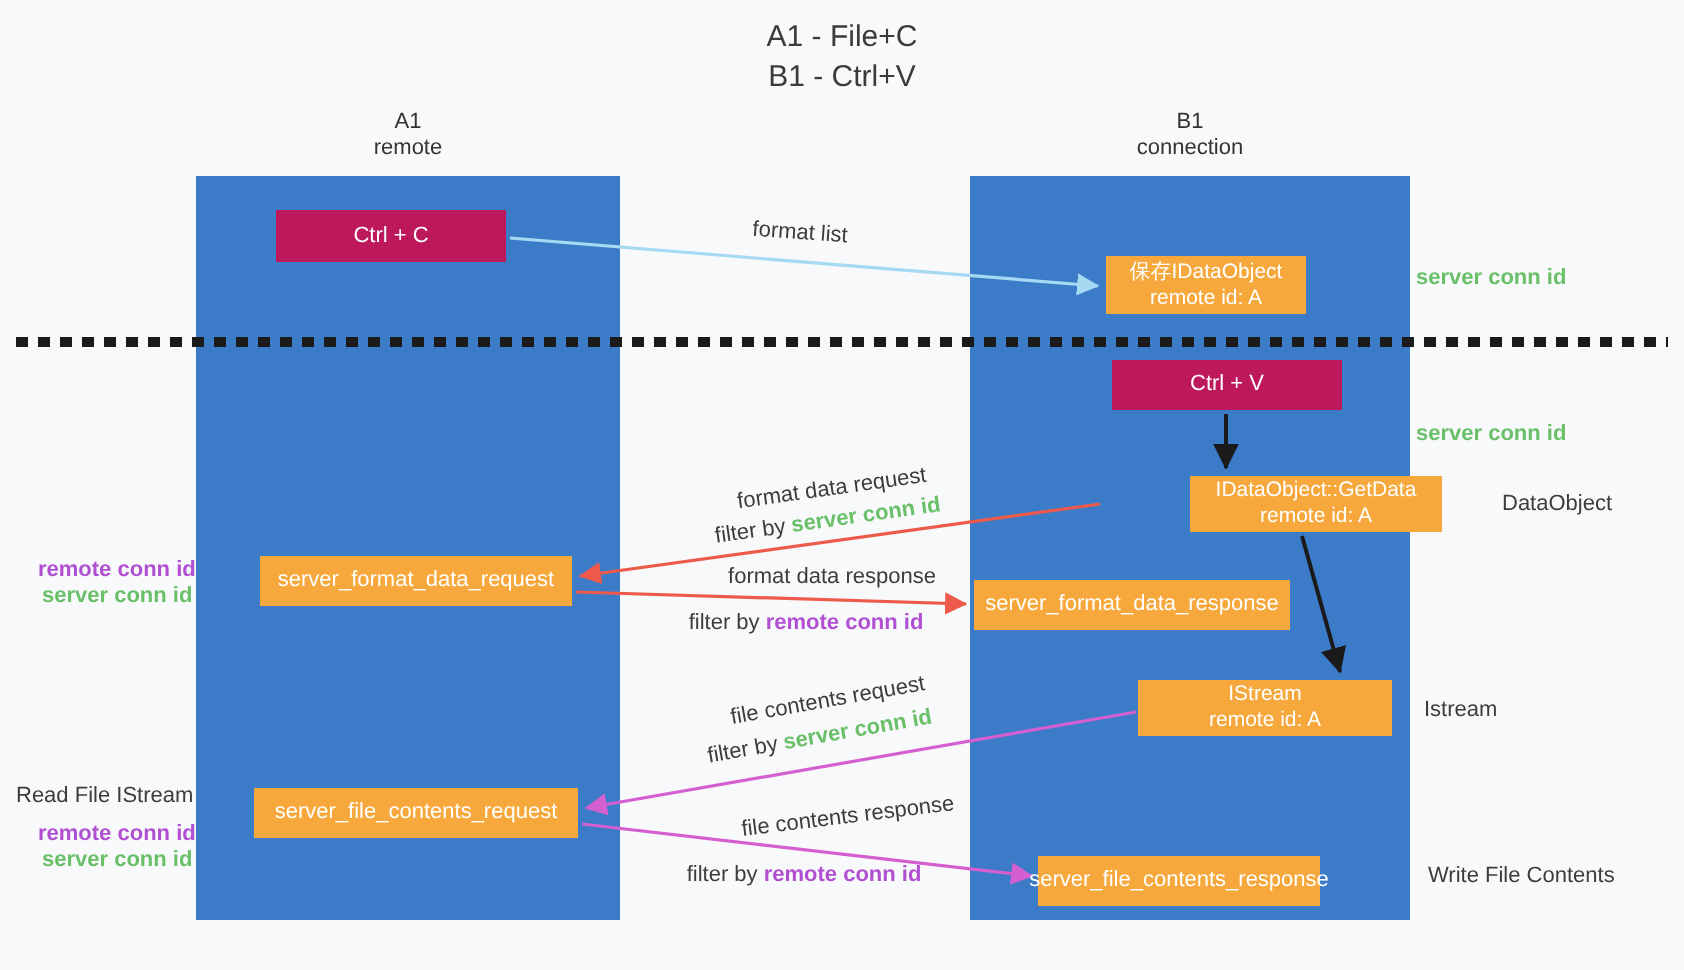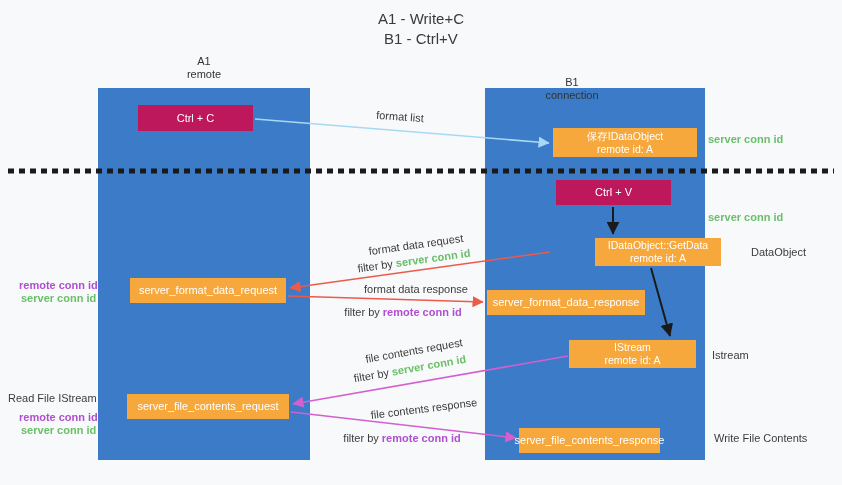--- a/index.html
+++ b/index.html
@@ -30,29 +30,29 @@
   .label.center { transform:translate(-50%,-50%); }
   .green-t  { color:#6abf69; font-weight:bold; }
   .purple-t { color:#b04fd1; font-weight:bold; }
 </style>
 </head>
 <body>
 
 <div class="canvas">
 
   <div class="title">
-    <div>A1 - Write+C</div>
+    <div>A1 - File+C</div>
     <div>B1 - Ctrl+V</div>
   </div>
 
   <div class="col-header" style="left:98px; top:55px; width:212px;">
     <div>A1</div>
     <div>remote</div>
   </div>
-  <div class="col-header" style="left:462px; top:55px; width:220px;margin-top:21px;">
+  <div class="col-header" style="left:485px; top:55px; width:220px;">
     <div>B1</div>
     <div>connection</div>
   </div>
 
   <div class="lane left"></div>
   <div class="lane right"></div>
 
   <svg class="arrows" width="842" height="485">
     <defs>
       <marker id="ah-blue" viewBox="0 0 8 8" refX="7.5" refY="4" markerWidth="7" markerHeight="7" orient="auto">
@@ -83,21 +83,21 @@
 
     <line x1="568" y1="356" x2="293" y2="404" stroke="#d45fd0" stroke-width="1.6" marker-end="url(#ah-magenta)"></line>
 
     <line x1="291" y1="412" x2="516" y2="438" stroke="#d45fd0" stroke-width="1.6" marker-end="url(#ah-magenta)"></line>
   </svg>
 
   <div class="box green" style="left:138px; top:105px; width:115px; height:26px;">
     <span>Ctrl + C</span>
   </div>
 
-  <div class="box orange" style="left:553px; top:128px; width:144px; height:29px; font-size:10.5px;">
+  <div class="box orange" style="left:553px; top:128px; width:100px; height:29px; font-size:10.5px;">
     <span>保存IDataObject</span>
     <span>remote id: A</span>
   </div>
 
   <div class="box green" style="left:556px; top:180px; width:115px; height:25px;">
     <span>Ctrl + V</span>
   </div>
 
   <div class="box orange" style="left:551px; top:238px; width:126px; height:28px; font-size:10.5px;margin-left:44px;">
     <span>IDataObject::GetData</span>

